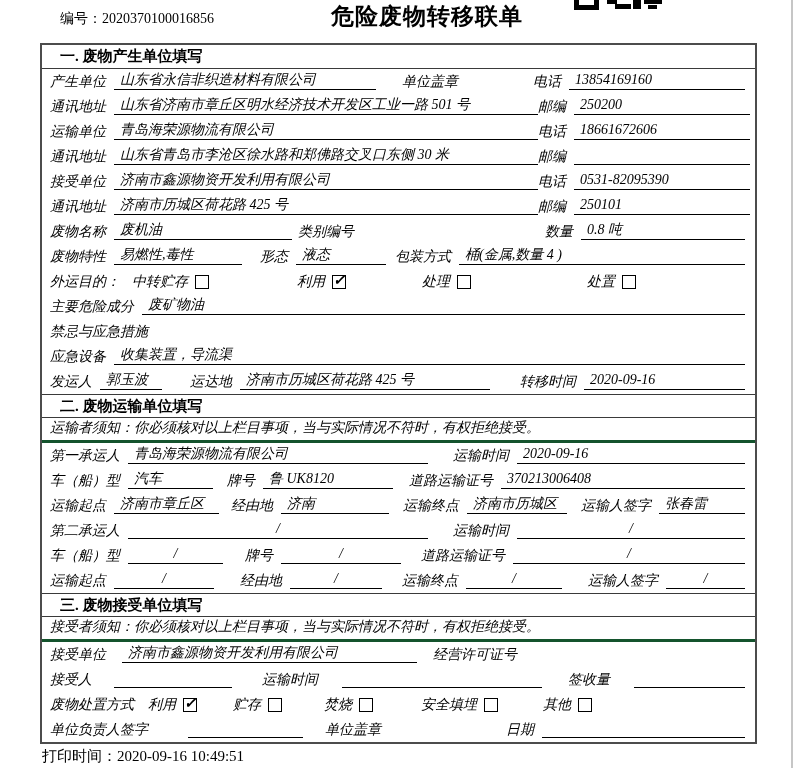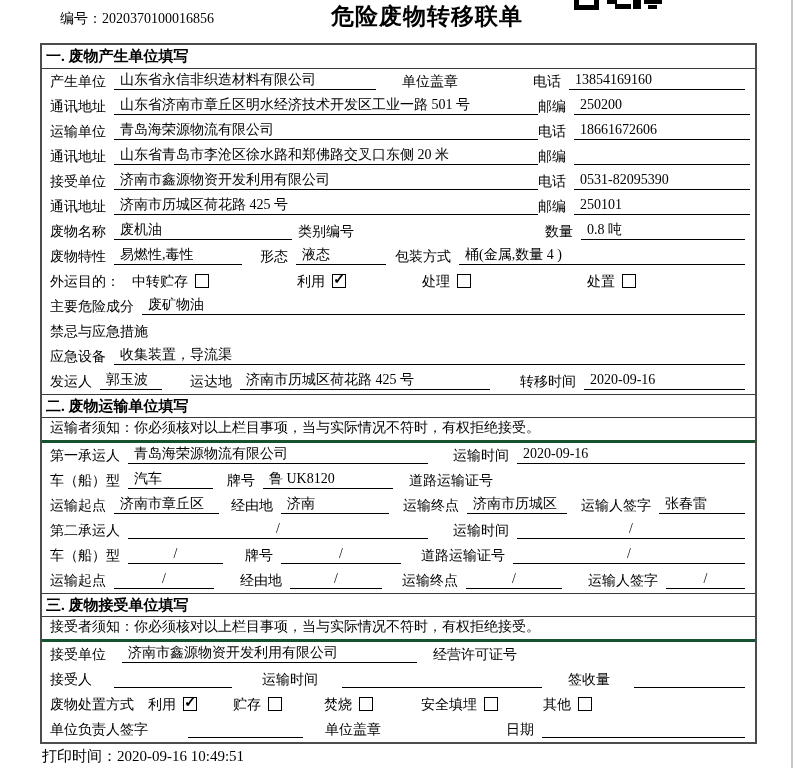--- a/index.html
+++ b/index.html
@@ -12,37 +12,37 @@
   .title{position:absolute;left:331px;top:1px;font-size:23px;font-weight:bold;letter-spacing:1px;white-space:nowrap}
   .qr{position:absolute;left:574px;top:0;width:88px;height:10px}
   .page-edge{position:absolute;right:3px;top:0;width:2px;height:768px;background:#c6c6c6}
 
   .form{
     position:absolute;left:40px;top:43px;width:717px;box-sizing:border-box;
     border:2px solid #4c4c4c;background:#fff;
   }
   .sec-head{
     height:24px;line-height:23px;font-weight:bold;font-size:15px;
-    padding-left:4px;border-bottom:1.5px solid #3a3a3a;box-sizing:border-box;white-space:nowrap;
+    padding-left:18px;border-bottom:1.5px solid #3a3a3a;box-sizing:border-box;white-space:nowrap;
   }
   .sec-head.mid{border-top:1.5px solid #3a3a3a}
   .row{
     display:flex;align-items:flex-end;height:25px;box-sizing:border-box;
-    padding:0 10px 4px 8px;white-space:nowrap;
+    padding:0 10px 4px 8px;white-space:nowrap;font-style:italic;
   }
   .row.notice{border-bottom:3px solid #14532d}
   .lbl{white-space:nowrap;line-height:1.15;flex:none}
   .u{
     border-bottom:1px solid #000;margin-left:8px;padding:0 2px 1px 6px;
     white-space:nowrap;line-height:1.15;box-sizing:border-box;flex:none;overflow:hidden;
   }
   .u.ctr{text-align:center;padding-left:2px}
   .u.grow{flex:1}
   .rgroup{margin-left:auto;display:flex;align-items:flex-end;flex:none}
-  .opt{display:flex;flex:none}
+  .opt{display:flex;align-items:flex-end;flex:none}
   .cb{
     width:12px;height:12px;border:1.4px solid #000;margin-left:7px;margin-bottom:1px;
     position:relative;flex:none;box-sizing:content-box;background:#fff;
   }
   .cb.checked::after{
     content:"\2713";position:absolute;left:0;top:-5px;font-size:15px;font-weight:bold;
   }
   .footer{position:absolute;left:42px;top:747px;font-size:15px;white-space:nowrap}
 </style>
 </head>
@@ -93,21 +93,21 @@
       <span class="lbl">运输单位</span>
       <span class="u" style="width:424px">青岛海荣源物流有限公司</span>
       <span class="rgroup" style="width:212px">
         <span class="lbl">电话</span>
         <span class="u grow">18661672606</span>
       </span>
     </div>
 
     <div class="row">
       <span class="lbl">通讯地址</span>
-      <span class="u" style="width:424px">山东省青岛市李沧区徐水路和郑佛路交叉口东侧 20 米</span>
+      <span class="u" style="width:424px">山东省青岛市李沧区徐水路和郑佛路交叉口东侧 30 米</span>
       <span class="rgroup" style="width:212px">
         <span class="lbl">邮编</span>
         <span class="u grow"></span>
       </span>
     </div>
 
     <div class="row">
       <span class="lbl">接受单位</span>
       <span class="u" style="width:424px">济南市鑫源物资开发利用有限公司</span>
       <span class="rgroup" style="width:212px">
@@ -203,20 +203,21 @@
         <span class="u grow">2020-09-16</span>
       </span>
     </div>
 
     <div class="row">
       <span class="lbl">车（船）型</span>
       <span class="u" style="width:85px">汽车</span>
       <span class="lbl" style="margin-left:14px">牌号</span>
       <span class="u" style="width:130px">鲁 UK8120</span>
       <span class="lbl" style="margin-left:16px">道路运输证号</span>
+      <span class="u grow">370213006408</span>
     </div>
 
     <div class="row">
       <span class="lbl">运输起点</span>
       <span class="u" style="width:105px">济南市章丘区</span>
       <span class="lbl" style="margin-left:12px">经由地</span>
       <span class="u" style="width:108px">济南</span>
       <span class="lbl" style="margin-left:14px">运输终点</span>
       <span class="u" style="width:100px">济南市历城区</span>
       <span class="lbl" style="margin-left:14px">运输人签字</span>

